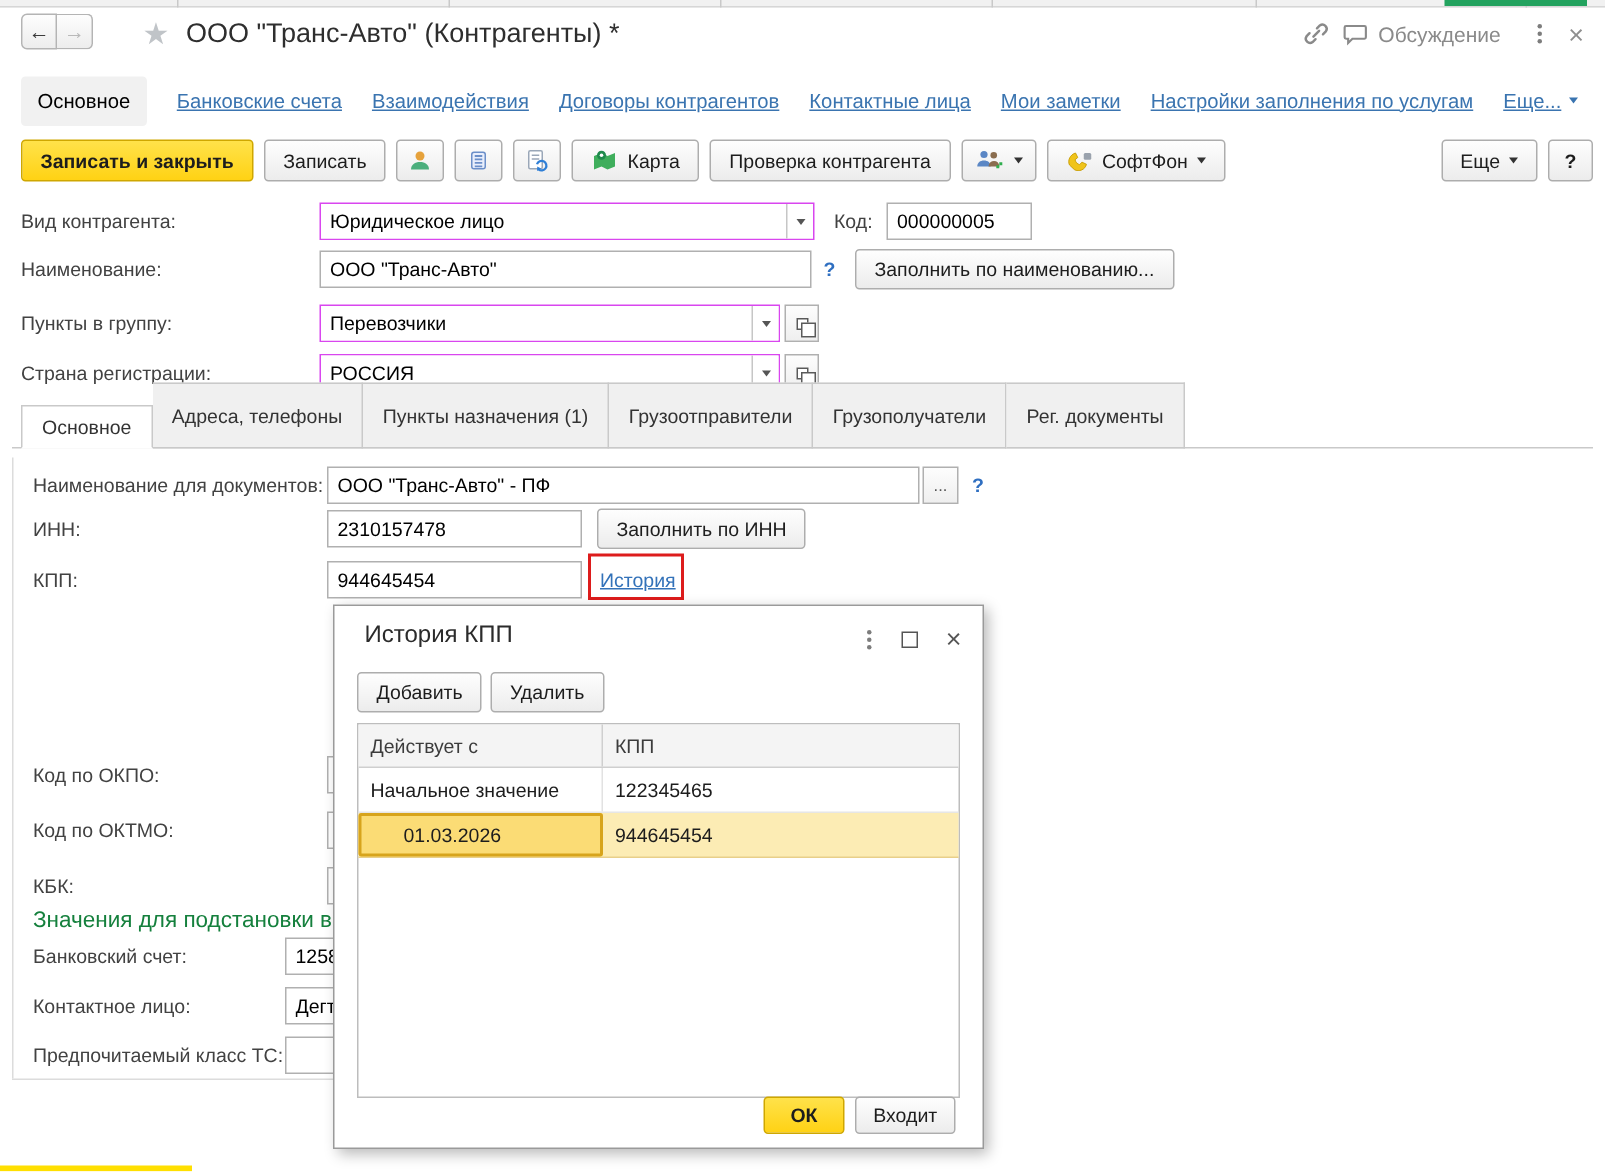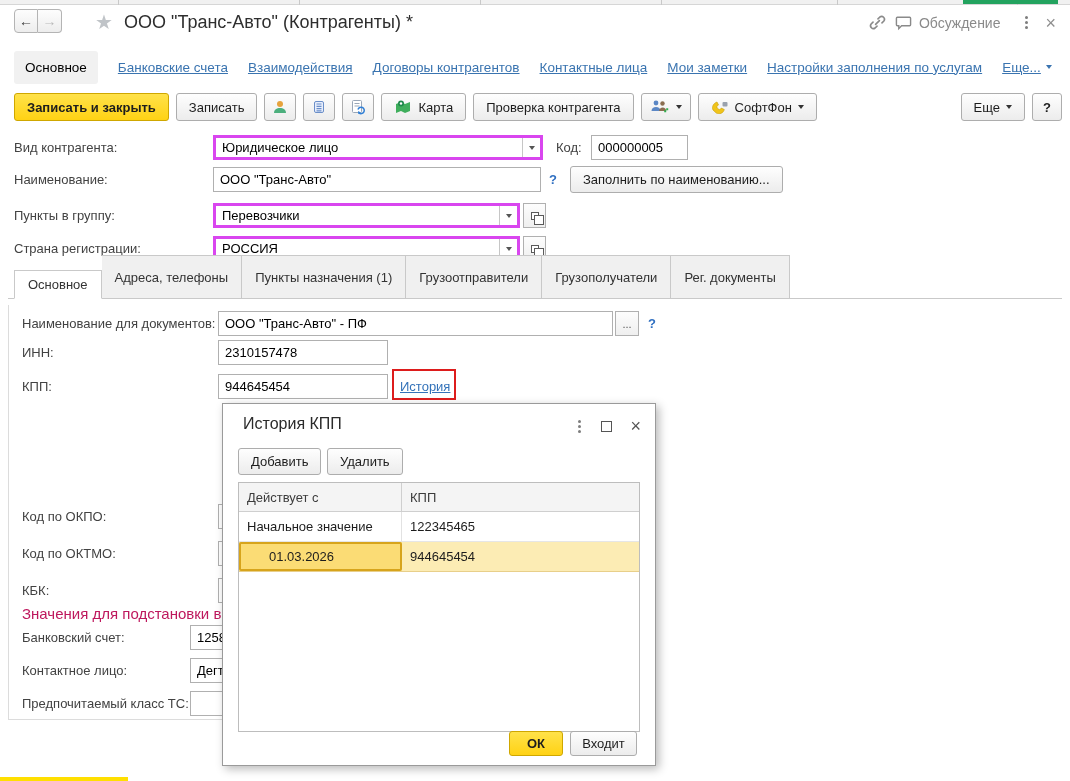--- a/index.html
+++ b/index.html
@@ -37,41 +37,41 @@
   .toolbar { left:0; top:92px; width:1070px; height:30px; display:flex; align-items:center; gap:7px; padding:0 8px 0 14px; }
   .btn { height:28px; display:inline-flex; align-items:center; justify-content:center; gap:6px; padding:0 12px;
          background:linear-gradient(#fefefe,#ececec); border:1px solid #adadad; border-radius:3px;
          font-family:inherit; font-size:13px; color:#1d1d1d; cursor:pointer; white-space:nowrap; }
   .btn.icon-only { width:32px; padding:0; }
   .btn-primary { background:linear-gradient(#ffe24a,#ffd214); border-color:#cfa700; font-weight:bold; }
 
   
   .lbl { color:#424242; line-height:25px; white-space:nowrap; }
   .tbox { height:25px; border:1px solid #b0b0b0; background:#fff; font-family:inherit; font-size:13px; padding:0 6px; color:#000; width:100%; }
-  .combo { display:flex; height:25px; border:3px solid #d946ef; background:#fff; }
+  .combo { display:flex; height:25px; border:1px solid #d946ef; background:#fff; }
   .combo input { border:none; outline:none; flex:1; font-family:inherit; font-size:13px; padding:0 6px; min-width:0; }
   .combo .dd { width:18px; border-left:1px solid #c6c6c6; display:flex; align-items:center; justify-content:center; cursor:pointer; background:#fff; }
   .dd .caret { border-top-color:#555; }
   .openbtn { width:23px; height:25px; border:1px solid #b0b0b0; background:linear-gradient(#fdfdfd,#efefef); display:flex; align-items:center; justify-content:center; cursor:pointer; }
   .sq { position:relative; width:8px; height:8px; border:1px solid #5a5a5a; background:#fff; }
   .sq::after { content:''; position:absolute; left:2px; top:2px; width:8px; height:8px; border:1px solid #5a5a5a; background:#fff; }
   .help { color:#2f6fc1; font-weight:bold; cursor:pointer; }
   .link { color:#3372b9; text-decoration:underline; cursor:pointer; }
 
   
   .tabs { left:14px; top:270px; display:flex; align-items:flex-end; height:29px; }
   .tab { height:44px; display:flex; align-items:center; padding:0 13px; border:1px solid #c9c9c9; border-left:none;
          background:#f0f0f0; color:#333; cursor:pointer; white-space:nowrap; }
   .tab:first-child { border-left:1px solid #c9c9c9; }
   .tab.active { background:#fff; height:29px; border-bottom:1px solid #fff; position:relative; z-index:2; }
   .panelline { left:8px; top:298px; width:1054px; height:1px; background:#c9c9c9; }
   .vline { left:8px; top:305px; width:1px; height:414px; background:#dcdcdc; }
   .hline { left:8px; top:719px; width:350px; height:1px; background:#dcdcdc; }
 
-  .green-hd { color:#be185d; font-size:15px; white-space:nowrap; overflow:hidden; }
+  .green-hd { color:#15803d; font-size:15px; white-space:nowrap; overflow:hidden; }
 
   
   .redbox { border:2px solid #dd1c1c; z-index:15; pointer-events:none; }
 
   
   .modal { left:222px; top:403px; width:434px; height:363px; background:#fff; border:1px solid #9a9a9a;
            box-shadow:3px 3px 9px rgba(0,0,0,.28); z-index:20; }
   .modal-title { position:absolute; left:20px; top:11px; font-size:16px; color:#2b2b2b; font-weight:500; }
   .modal-ctrl { position:absolute; right:14px; top:13px; display:flex; align-items:center; gap:18px; color:#555; }
   .maxi { width:11px; height:11px; border:1.5px solid #555; display:inline-block; }
@@ -252,20 +252,21 @@
   <div class="abs vline"></div>
   <div class="abs hline"></div>
 
   <span class="abs lbl" style="left:22px;top:311px">Наименование для документов:</span>
   <input class="abs tbox" style="left: 218px; top: 311px; width: 395px;" value="ООО &quot;Транс-Авто&quot; - ПФ">
   <button class="abs openbtn" style="left:615px;top:311px;width:24px;font-size:11px;color:#555">...</button>
   <span class="abs help" style="left:648px;top:316px">?</span>
 
   <span class="abs lbl" style="left:22px;top:340px">ИНН:</span>
   <input class="abs tbox" style="left: 218px; top: 340px; width: 170px;" value="2310157478">
+  <button class="abs btn" style="left:398px;top:339px;height:27px">Заполнить по ИНН</button>
 
   <span class="abs lbl" style="left:22px;top:374px">КПП:</span>
   <input class="abs tbox" style="left: 218px; top: 374px; width: 170px;" value="944645454">
   <a class="abs link" style="left:400px;top:379px">История</a>
   <div class="abs redbox" style="left:392px;top:369px;width:64px;height:31px"></div>
 
   <span class="abs lbl" style="left:22px;top:504px">Код по ОКПО:</span>
   <input class="abs tbox" style="left: 218px; top: 504px; width: 170px;">
   <span class="abs lbl" style="left:22px;top:541px">Код по ОКТМО:</span>
   <input class="abs tbox" style="left: 218px; top: 541px; width: 170px;">

